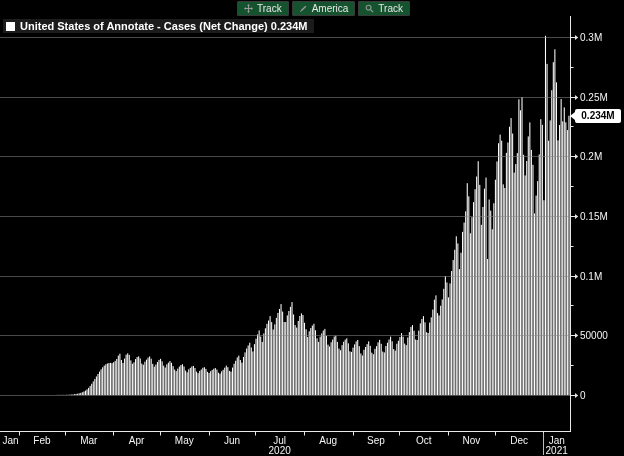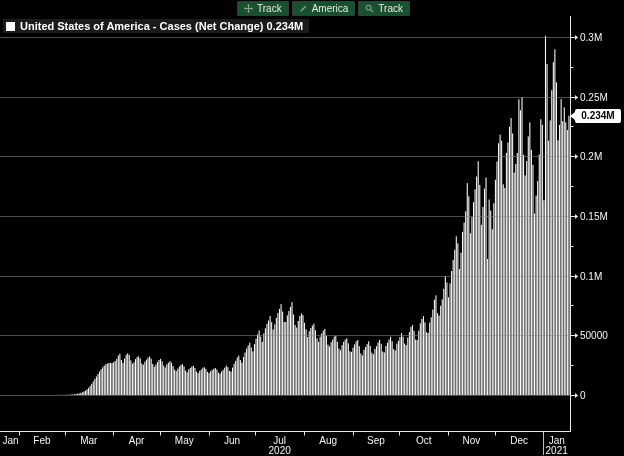--- a/index.html
+++ b/index.html
@@ -458,17 +458,17 @@
           <circle cx="4" cy="4" r="2.7" stroke="#9a9a9a" stroke-width="1.2" fill="none"></circle>
           <path d="M6.2 6.2 L9 9" stroke="#9a9a9a" stroke-width="1.4"></path>
         </svg>
       </span>
       <span>Track</span>
     </div>
   </div>
 
   <div class="legend">
     <span class="swatch"></span>
-    <span class="txt"><span>United States of America - Cases (Net Change)</span>&nbsp;<span>0.234M</span></span>
+    <span class="txt"><span>United States of Annotate - Cases (Net Change)</span>&nbsp;<span>0.234M</span></span>
   </div>
 
   <div class="pill">0.234M</div>
 </div>
 
 </body></html>

